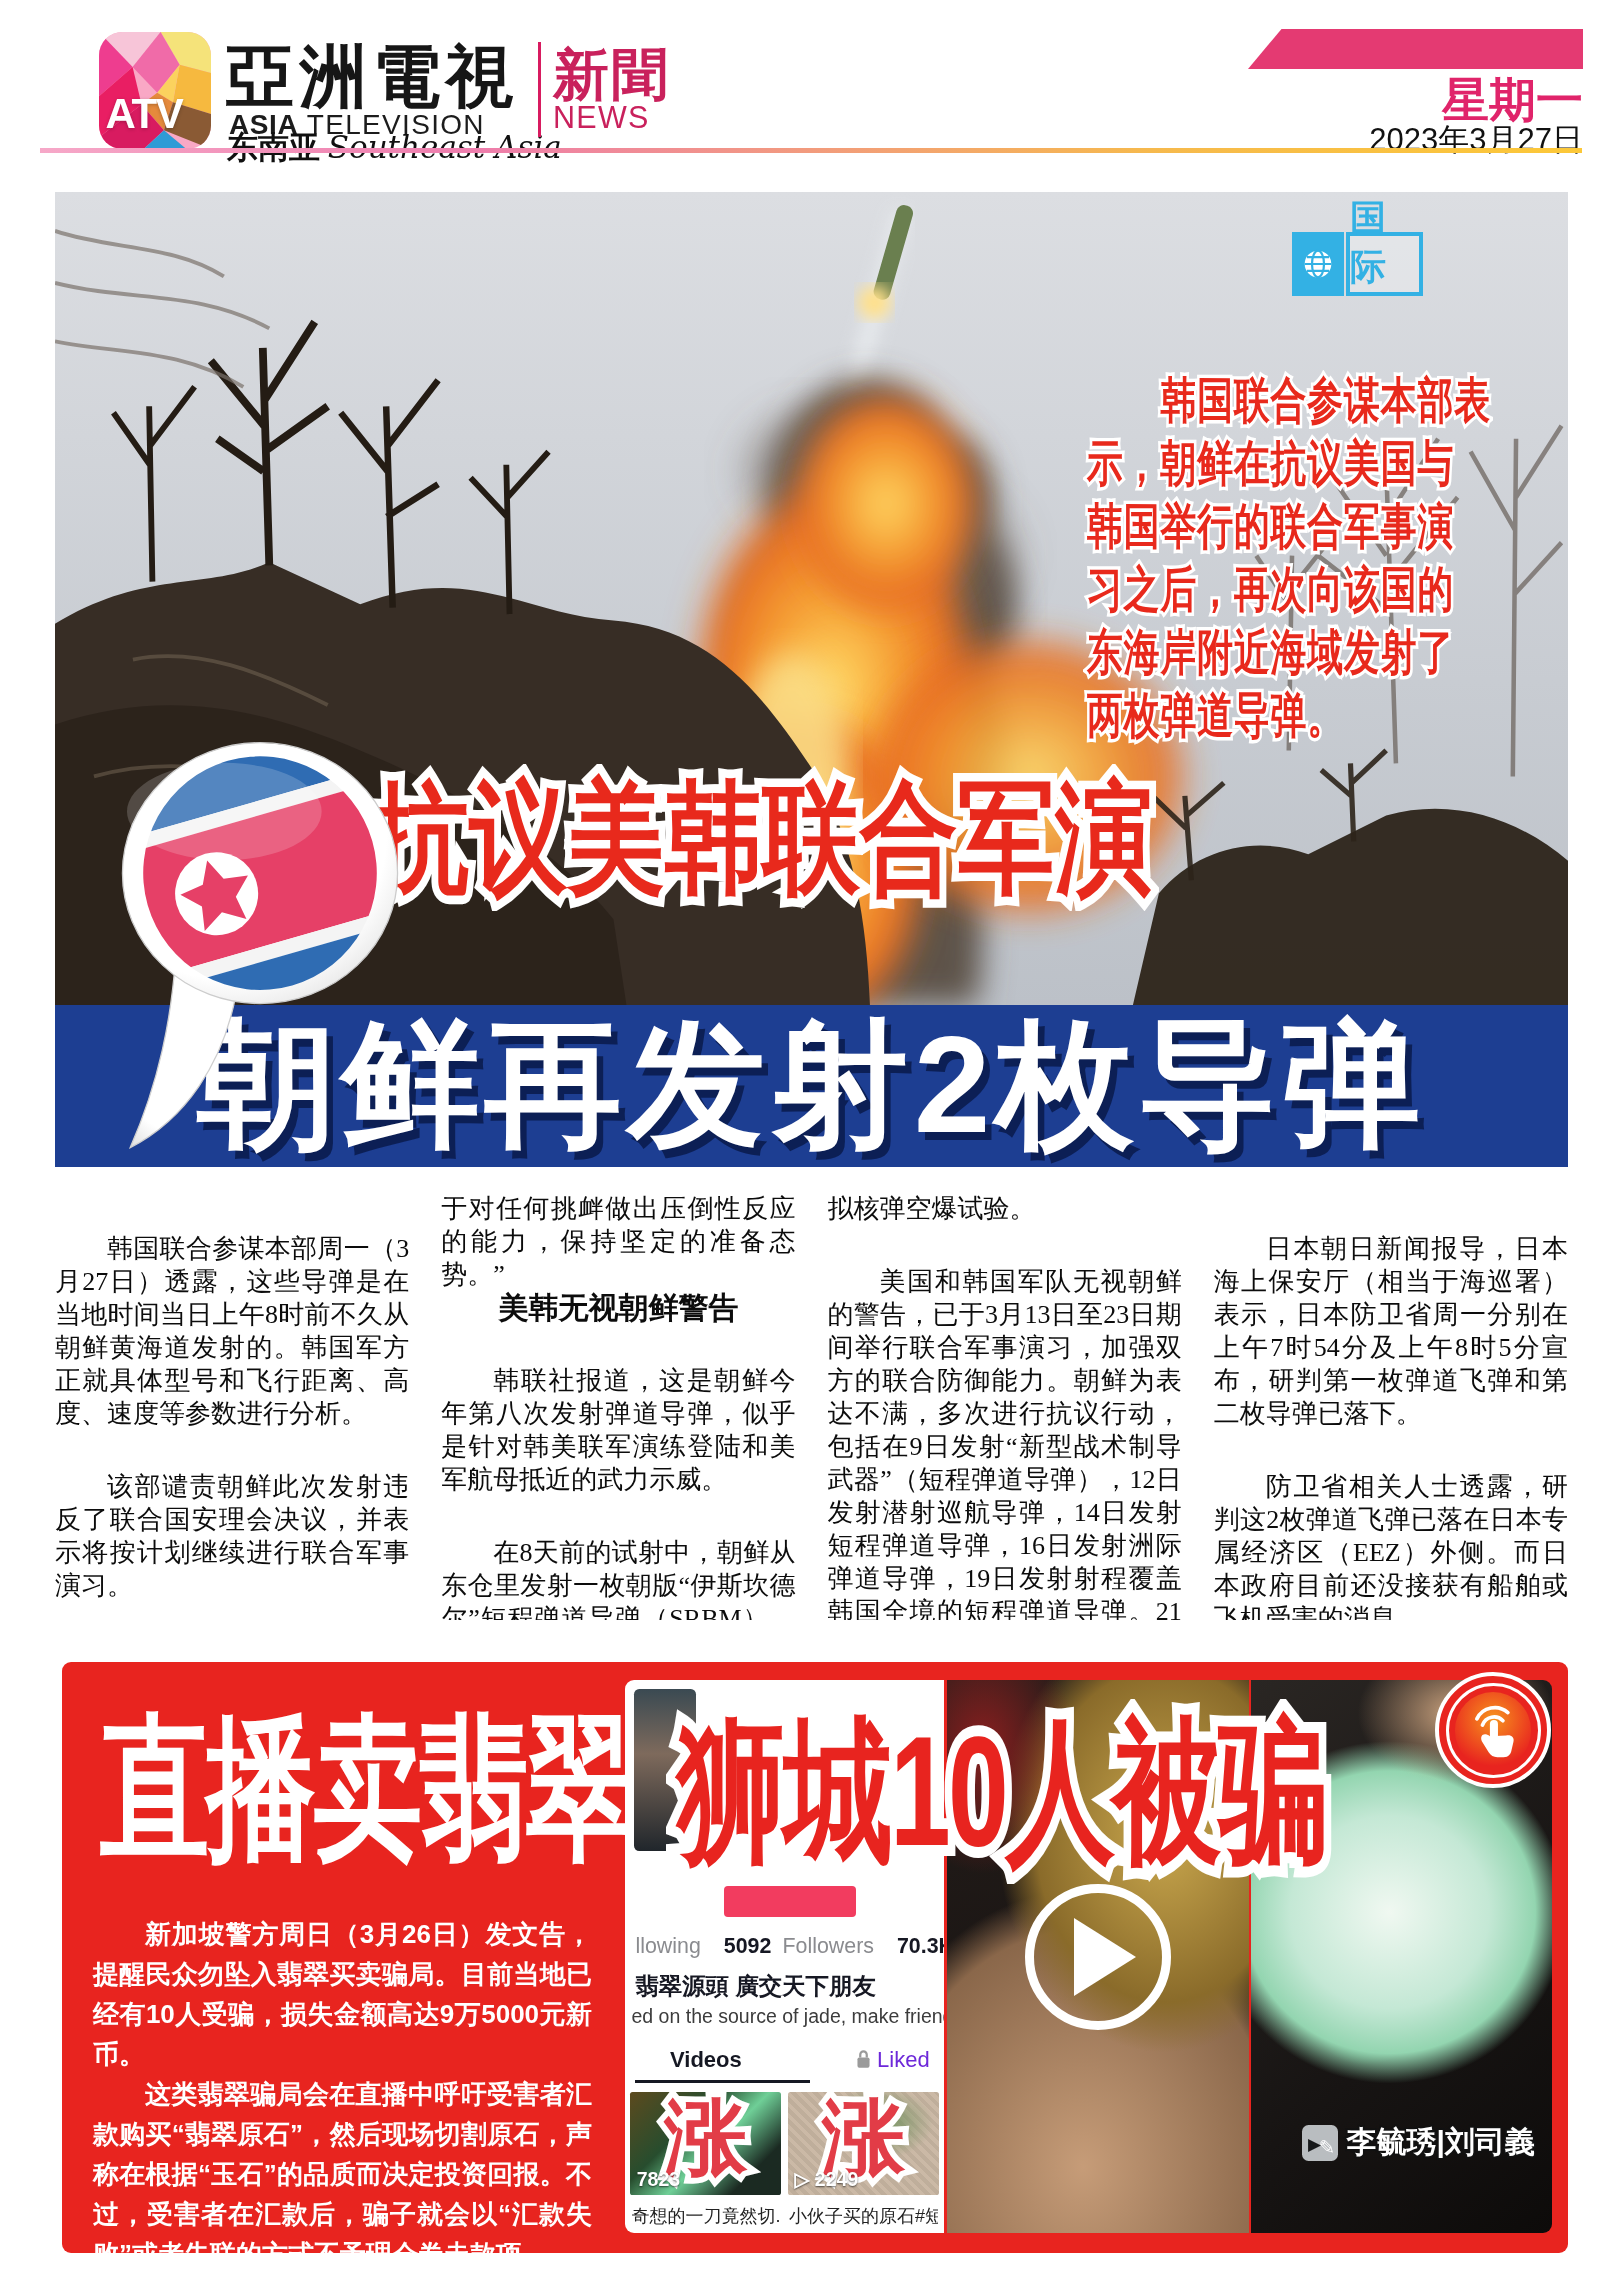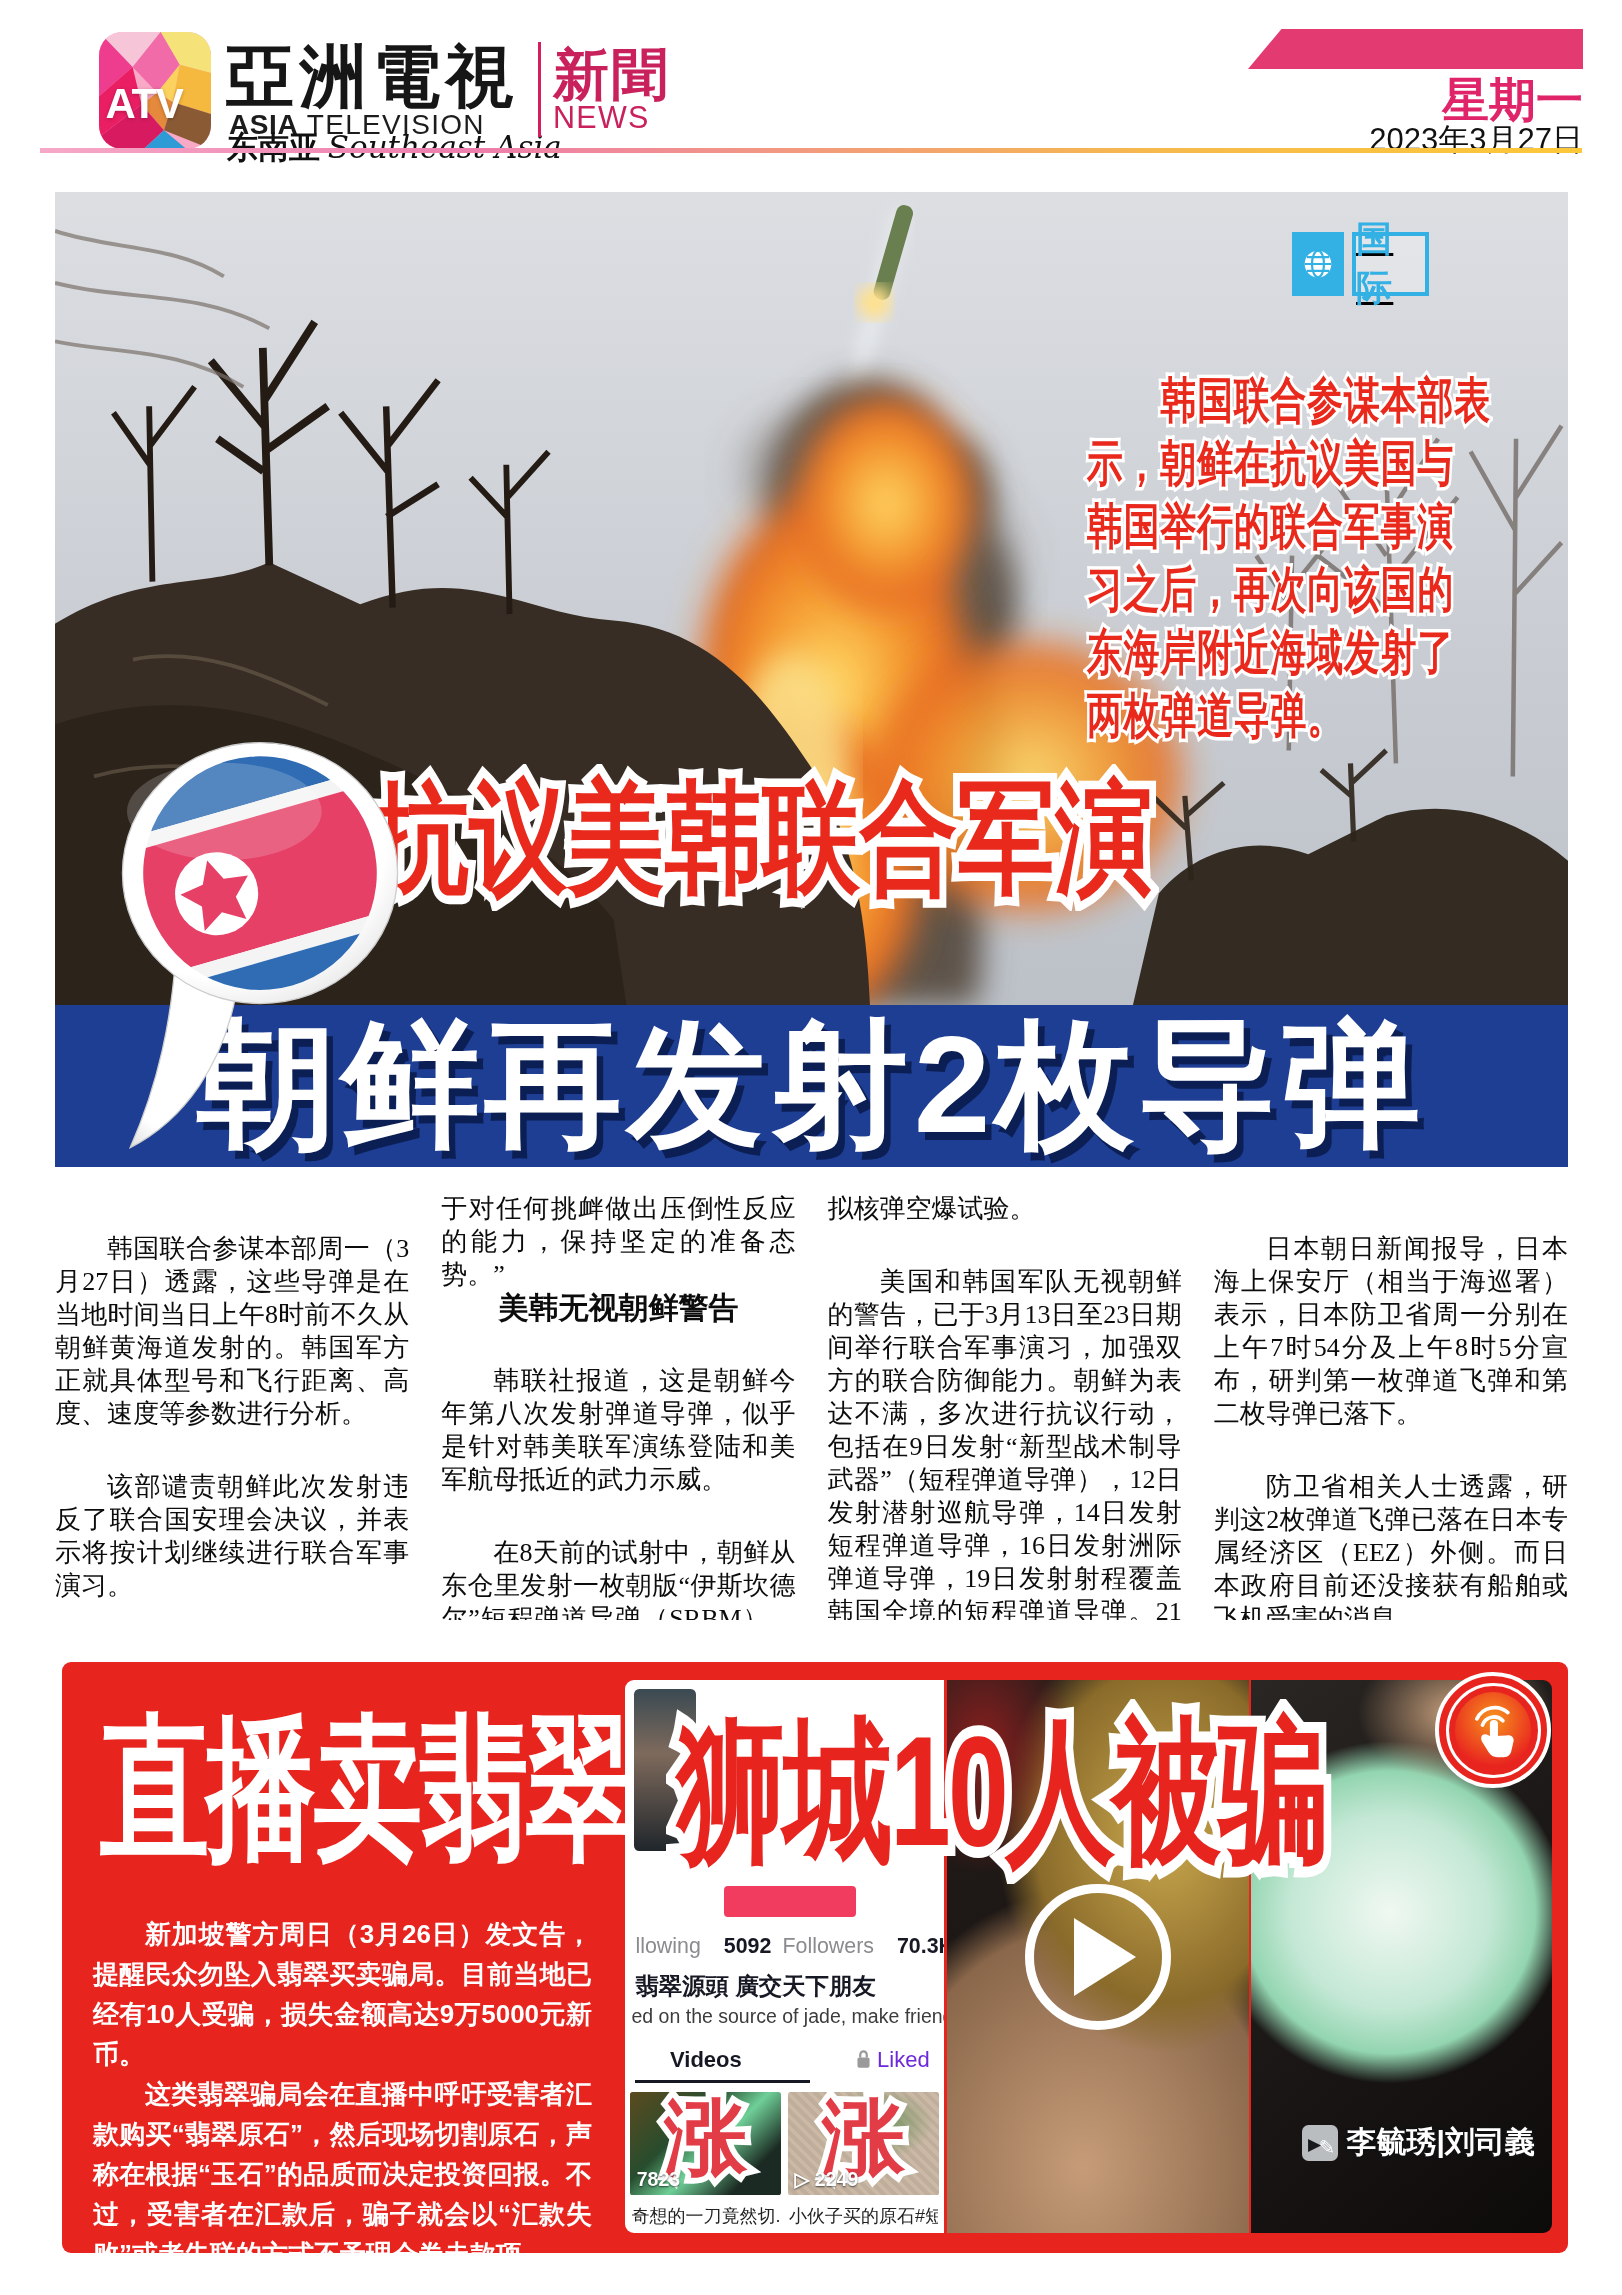--- a/index.html
+++ b/index.html
@@ -9,21 +9,21 @@
   .abs { position:absolute; }
 
   
   .ol { position:relative; z-index:0; }
   .ol::before { content:attr(data-text); position:absolute; left:0; top:0; z-index:-1;
                 color:#fff; -webkit-text-stroke:0.14em #fff; white-space:pre; }
   .ol-black::before { color:#111; -webkit-text-stroke:0.13em #111; }
 
   
   .logo-icon { left:99px; top:32px; width:112px; height:117px; border-radius:23.4px; overflow:hidden; }
-  .logo-atv { position:absolute; left:6.5px; bottom:21px; color:#fff; font-weight:bold;
+  .logo-atv { position:absolute; left:6.5px; bottom:11px; color:#fff; font-weight:bold;
               font-size:42px; letter-spacing:-1.3px; text-shadow:0 1.3px 3.9px rgba(0,0,0,.25); }
   .brand-cn { left:226px; top:32px; font-size:68px; color:#161616; font-weight:600; letter-spacing:5.2px; }
   .brand-en { left:229px; top:109px; font-size:28px; color:#1c1c1c; letter-spacing:1.3px; }
   .brand-en b { letter-spacing:0.6px; }
   .brand-script { left:227px; top:127px; font-size:31px; color:#101010;
                   font-family:"DejaVu Serif", serif; font-style:italic; }
   .brand-script .cjk { font-style:normal; font-weight:bold; font-family:"Liberation Serif",serif; }
   .v-div { left:538px; top:42px; width:3.2px; height:95px; background:#d81b60; }
   .news-cn { left:553px; top:38px; font-size:56px; color:#c9215c; font-weight:bold; letter-spacing:2.6px; }
   .news-en { left:553px; top:100px; font-size:30.5px; color:#c9215c; letter-spacing:1.3px; }
@@ -34,21 +34,21 @@
   .sep { left:40px; top:148px; width:1542px; height:4.5px;
          background:linear-gradient(90deg,#f6a8c8,#ee7dad 28%,#f6b94d 72%,#fcc838); }
 
   
   .photo { left:55px; top:192px; width:1513px; height:813px; overflow:hidden; background:#c9cdd3; }
   .photo svg.scene { position:absolute; left:0; top:0; width:100%; height:100%; }
 
   .intl-badge { left:1237px; top:40px; height:64px; display:flex; }
   .intl-globe { width:52px; height:64px; background:#33b1e4; display:flex; align-items:center; justify-content:center; }
   .intl-box { width:77px; height:64px; border:4.5px solid #33b1e4; background:rgba(255,255,255,.25);
-              display:flex; align-items:center; justify-content:center; margin-left:8px;text-decoration:underline; }
+              display:flex; align-items:flex-end; justify-content:center; margin-left:2px; }
   .intl-text { font-size:36px; font-weight:bold; color:#33b1e4; letter-spacing:1.3px; }
 
   .photo-caption { left:1032px; top:177px; width:513px; }
   .cap-line { font-size:49px; font-weight:700; color:#e8291c; line-height:63px; white-space:pre;
               transform:scaleX(.73); transform-origin:left center; letter-spacing:1.3px; }
 
   .headline1 { left:317px; top:566px; font-size:122px; font-weight:900; color:#e8291c;
                letter-spacing:0px; transform:scaleX(.80); transform-origin:left top; white-space:nowrap; }
 
   .flag-pin { left:114px; top:740px; width:292px; height:422px; z-index:6; }

